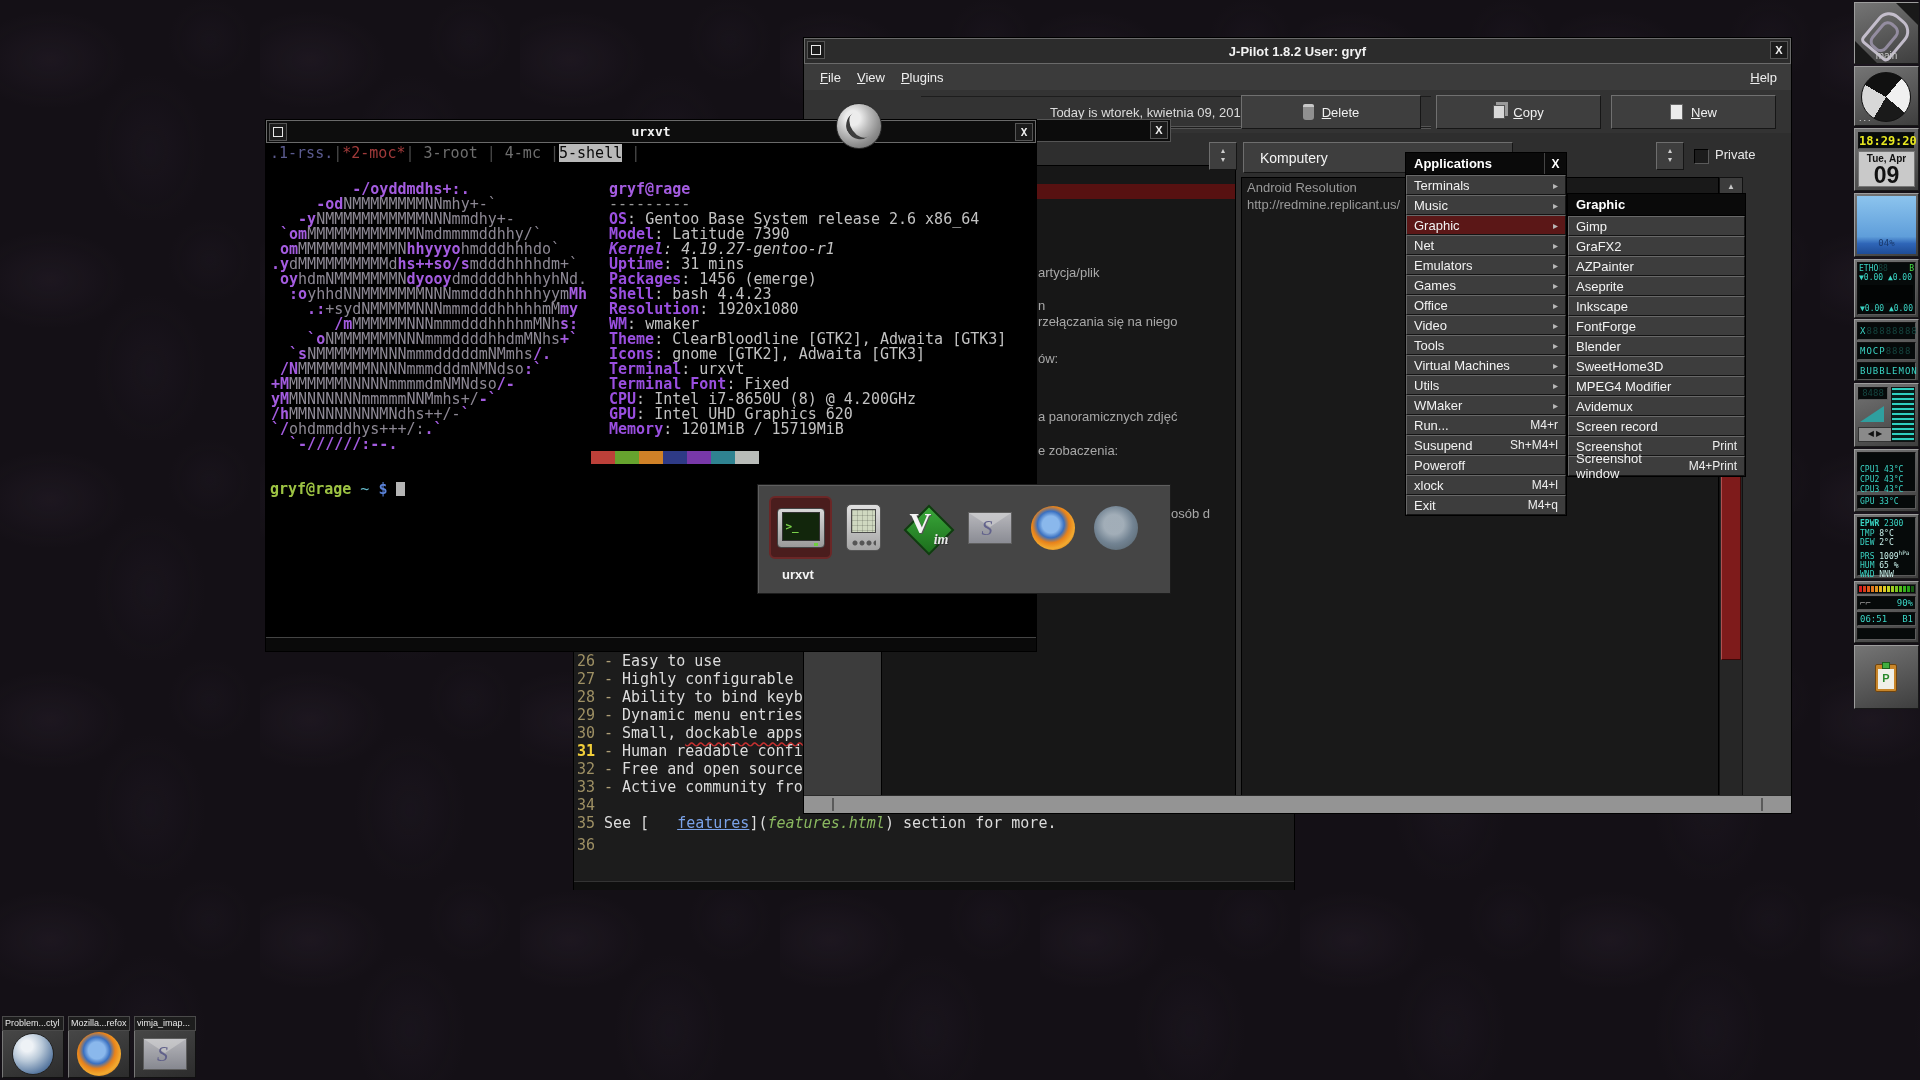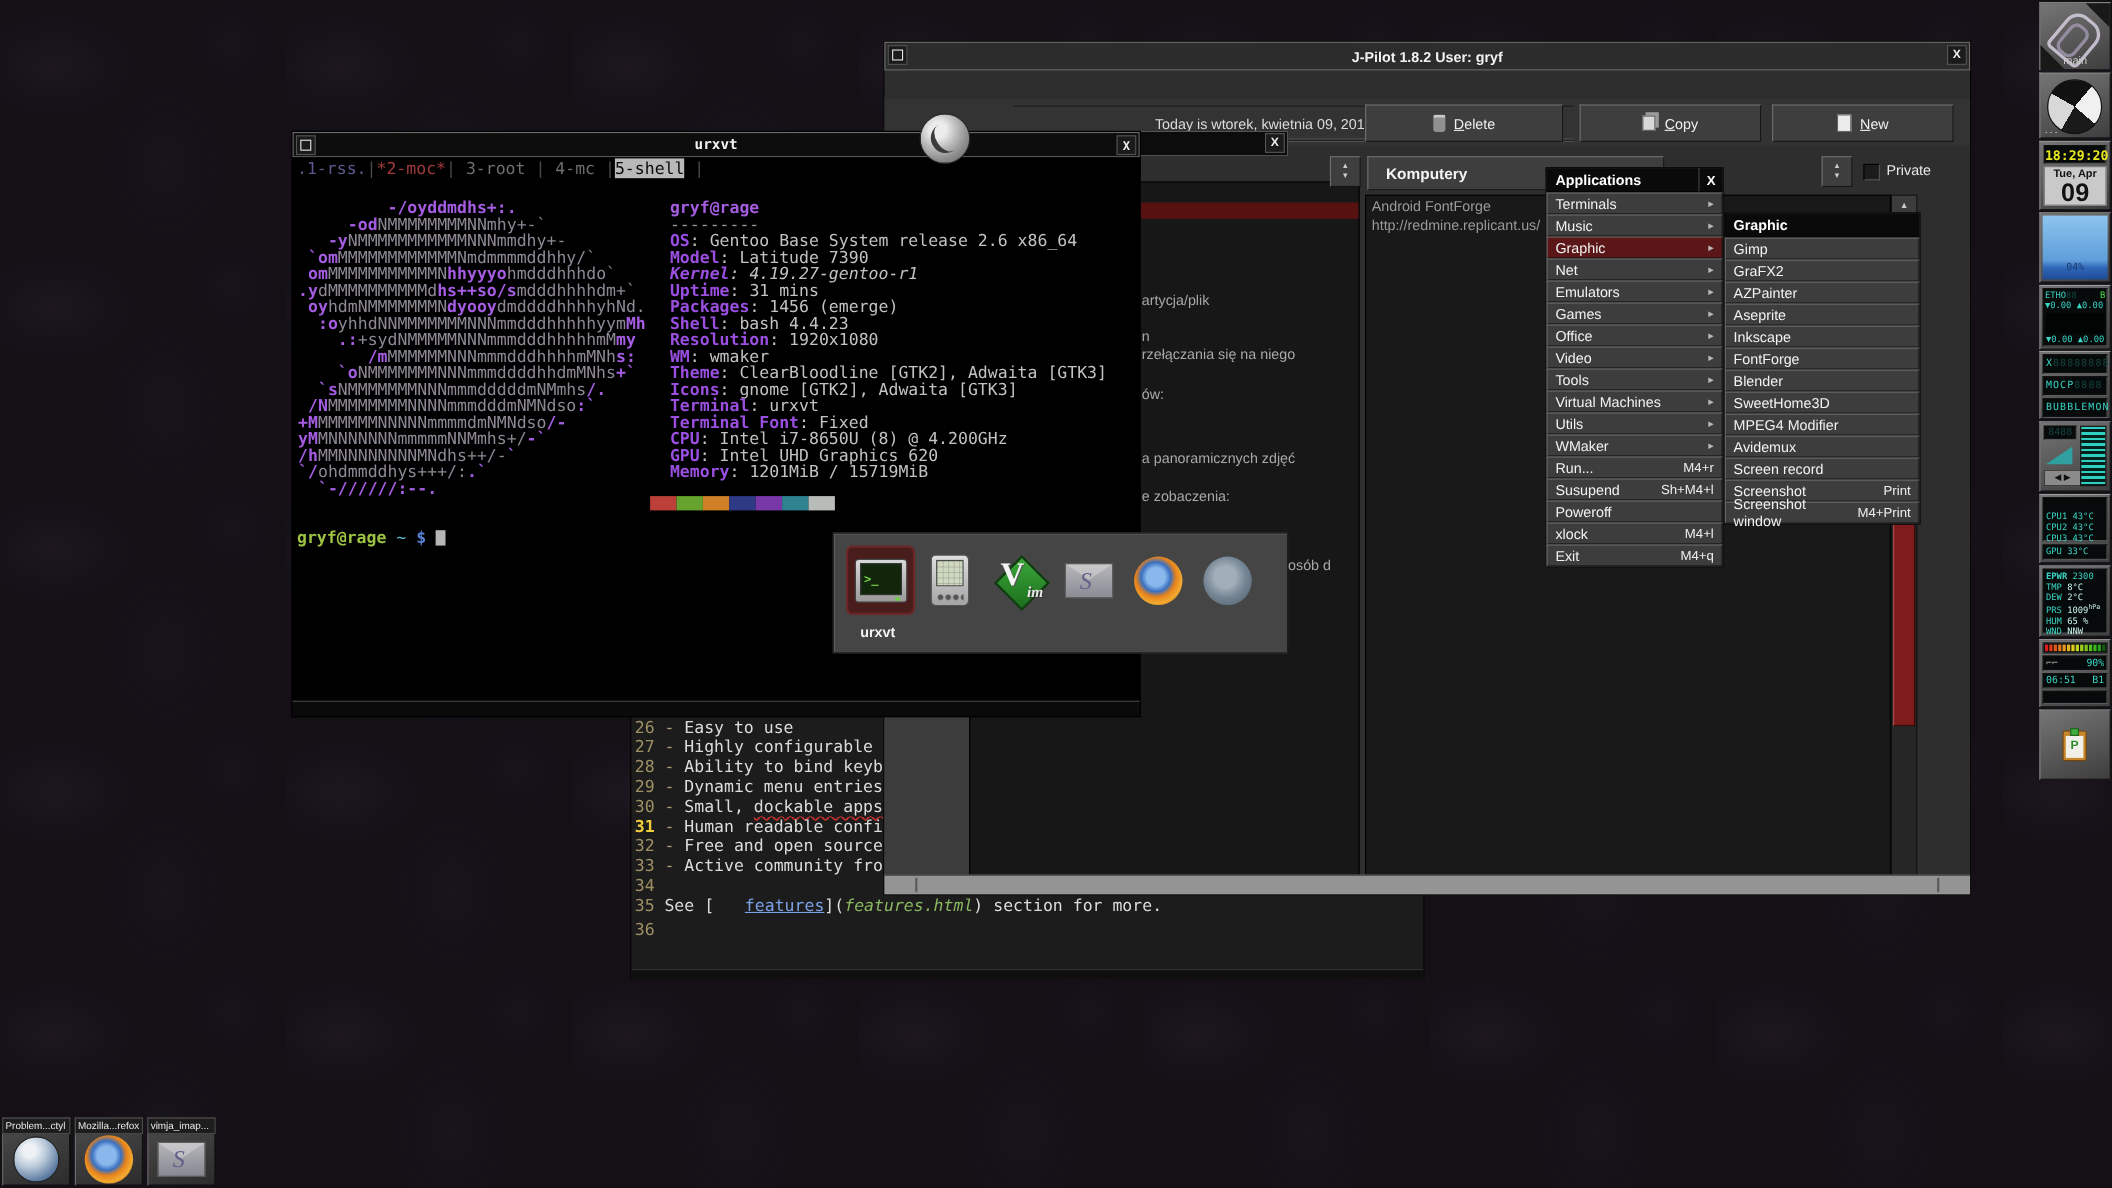--- a/index.html
+++ b/index.html
@@ -62,21 +62,21 @@
   .ic-new{width:11px;height:14px;background:#ececec;border:1px solid #666;}
   #jp-body{position:absolute;left:0;top:95px;right:0;bottom:17px;background:#2e2e2e;}
   #jp-leftcol{position:absolute;left:0;top:0;width:77px;bottom:0;background:#3c3c3c;border-right:1px solid #222;}
   #jp-listpane{position:absolute;left:77px;top:32px;width:355px;bottom:0;background:#171717;border:1px solid #000;box-sizing:border-box;}
   .jp-redrow{position:absolute;left:78px;top:51px;width:353px;height:15px;background:#571111;}
   .jp-listline{position:absolute;color:#a8a8a8;font-size:13px;white-space:pre;}
   .spinner{position:absolute;width:28px;height:28px;background:#3e3e3e;border:1px solid;border-color:#6e6e6e #151515 #151515 #6e6e6e;
     box-sizing:border-box;color:#cfcfcf;font-size:8px;line-height:1.1;display:flex;flex-direction:column;align-items:center;justify-content:center;}
   #jp-komp-header{position:absolute;left:439px;top:9px;width:270px;height:31px;background:#3e3e3e;
     border:1px solid;border-color:#6e6e6e #151515 #151515 #6e6e6e;box-sizing:border-box;
-    color:#f4f4f4;font-size:14px;display:flex;align-items:center;padding-left:16px;font-weight:bold;}
+    color:#f4f4f4;font-size:14px;display:flex;align-items:center;padding-left:16px;}
   #jp-checkbox{position:absolute;left:890px;top:16px;width:13px;height:13px;background:#1c1c1c;border:1px solid;border-color:#000 #5a5a5a #5a5a5a #000;}
   #jp-private{position:absolute;left:911px;top:14px;color:#e8e8e8;font-size:13px;}
   #jp-content{position:absolute;left:437px;top:44px;width:478px;bottom:0;background:#191919;border:1px solid #000;box-sizing:border-box;}
   #jp-content .cline{color:#9a9a9a;font-size:13px;margin:2px 0 0 5px;white-space:pre;}
   #jp-scroll{position:absolute;left:915px;top:44px;width:24px;bottom:0;background:#262626;border:1px solid #111;box-sizing:border-box;}
   #jp-scroll .up{position:absolute;left:0;top:0;right:0;height:18px;background:#3c3c3c;border-bottom:1px solid #111;
     color:#c8c8c8;font-size:8px;text-align:center;line-height:18px;}
   #jp-scroll .thumb{position:absolute;left:1px;right:1px;top:20px;height:462px;background:#7e1b1b;
     border:1px solid;border-color:#b05050 #3a0808 #3a0808 #b05050;box-sizing:border-box;}
   #jpilot .resizebar{height:17px;background:#949494;border-top:1px solid #2a2a2a;}
@@ -202,20 +202,26 @@
 <div id="jpilot" class="win">
   <div class="titlebar unfocus">
     <div class="tb-btn left">
         <div class="tb-sq"></div>
       </div>
     <span>J-Pilot 1.8.2 User: gryf</span>
     <div class="tb-btn right">
         <span class="tb-x">X</span>
       </div>
   </div>
+  <div id="jp-menubar">
+      <span class="mn">File</span>
+      <span class="mn">View</span>
+      <span class="mn">Plugins</span>
+      <span class="mn right">Help</span>
+    </div>
   <div id="jp-toolbar">
     <div id="jp-today">Today is wtorek, kwietnia 09, 2019 18:29:19</div>
   <div class="jbtn" style="left: 437px; width: 180px;">
         <div class="ic-trash"></div>
         <span class="jbtn-label">Delete</span>
       </div>
       <div class="jbtn" style="left: 632px; width: 165px;">
         <div class="ic-copy"></div>
         <span class="jbtn-label">Copy</span>
       </div>
@@ -243,21 +249,21 @@
         <span>▾</span>
       </div>
     <div id="jp-komp-header">Komputery</div>
     <div class="spinner" style="left:852px;top:9px;">
         <span>▴</span>
         <span>▾</span>
       </div>
     <div id="jp-checkbox"></div>
     <div id="jp-private">Private</div>
     <div id="jp-content">
-        <div class="cline">Android FontForge</div>
+        <div class="cline">Android Resolution</div>
         <div class="cline">http://redmine.replicant.us/</div>
       </div>
     <div id="jp-scroll">
       <div class="up">▲</div>
       <div class="thumb"></div>
     </div>
   </div>
   <div class="resizebar">
     <div class="rs-tick" style="left:28px;"></div>
     <div class="rs-tick" style="right:28px;"></div>

